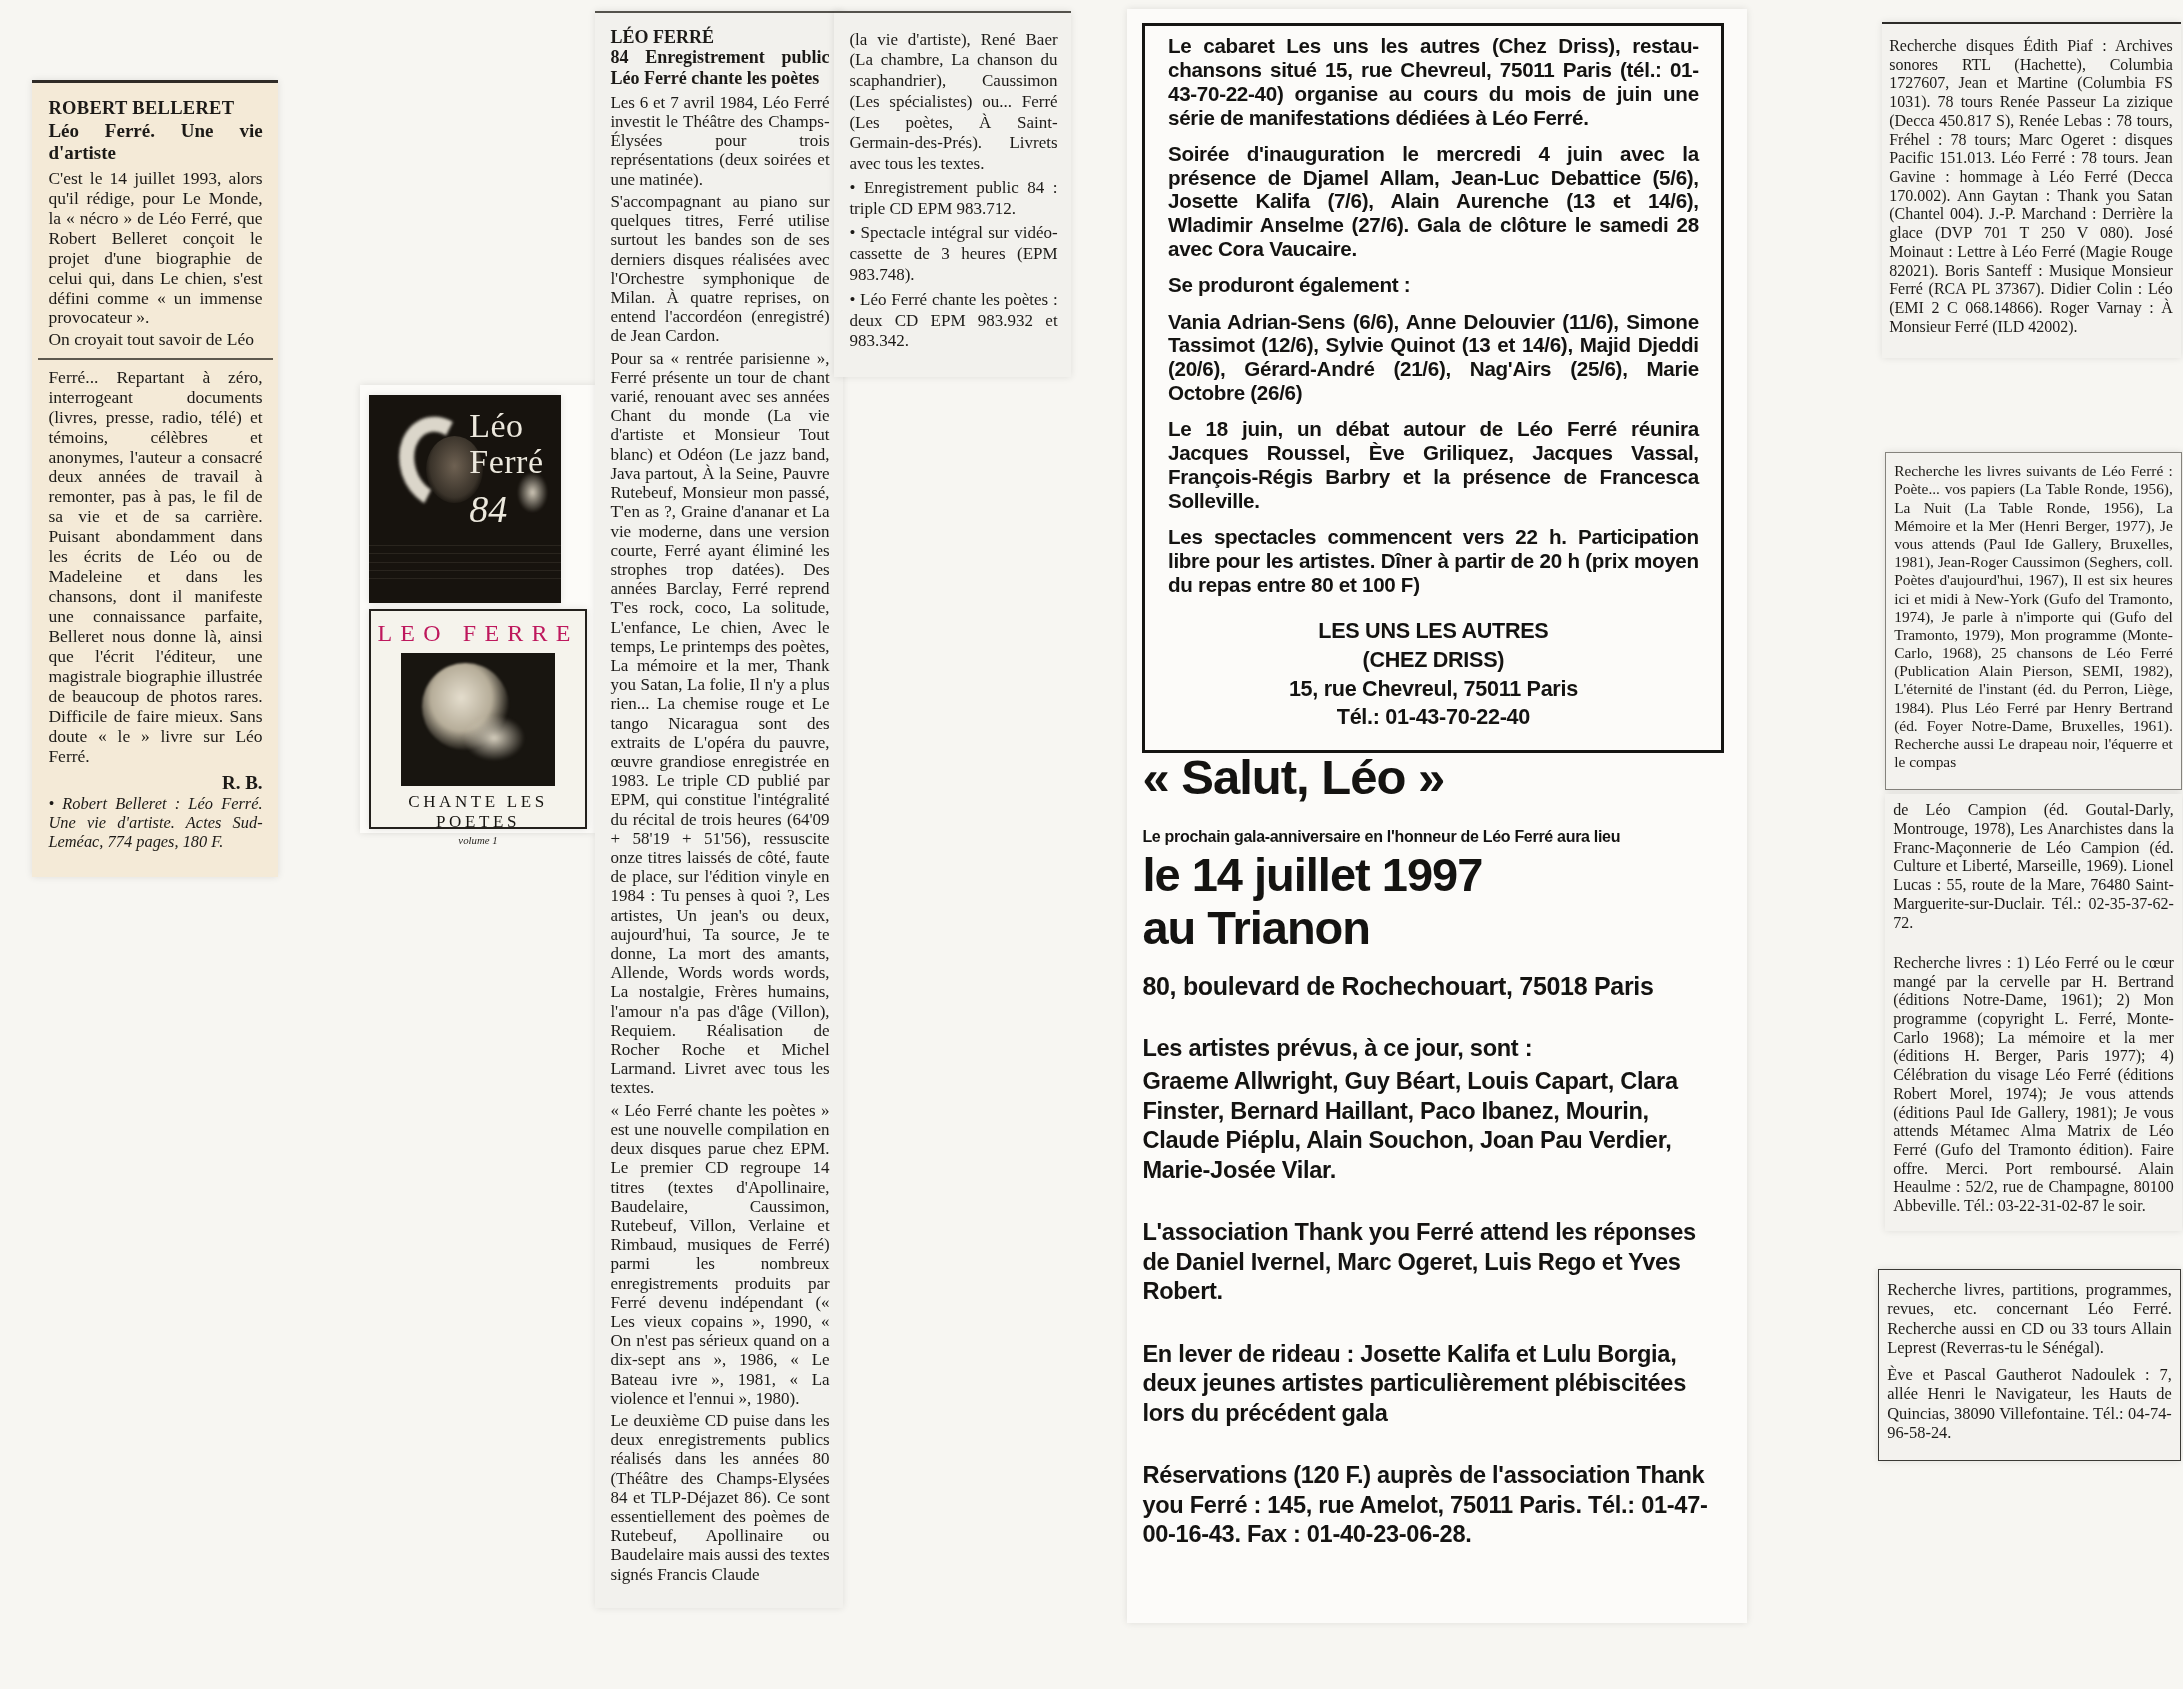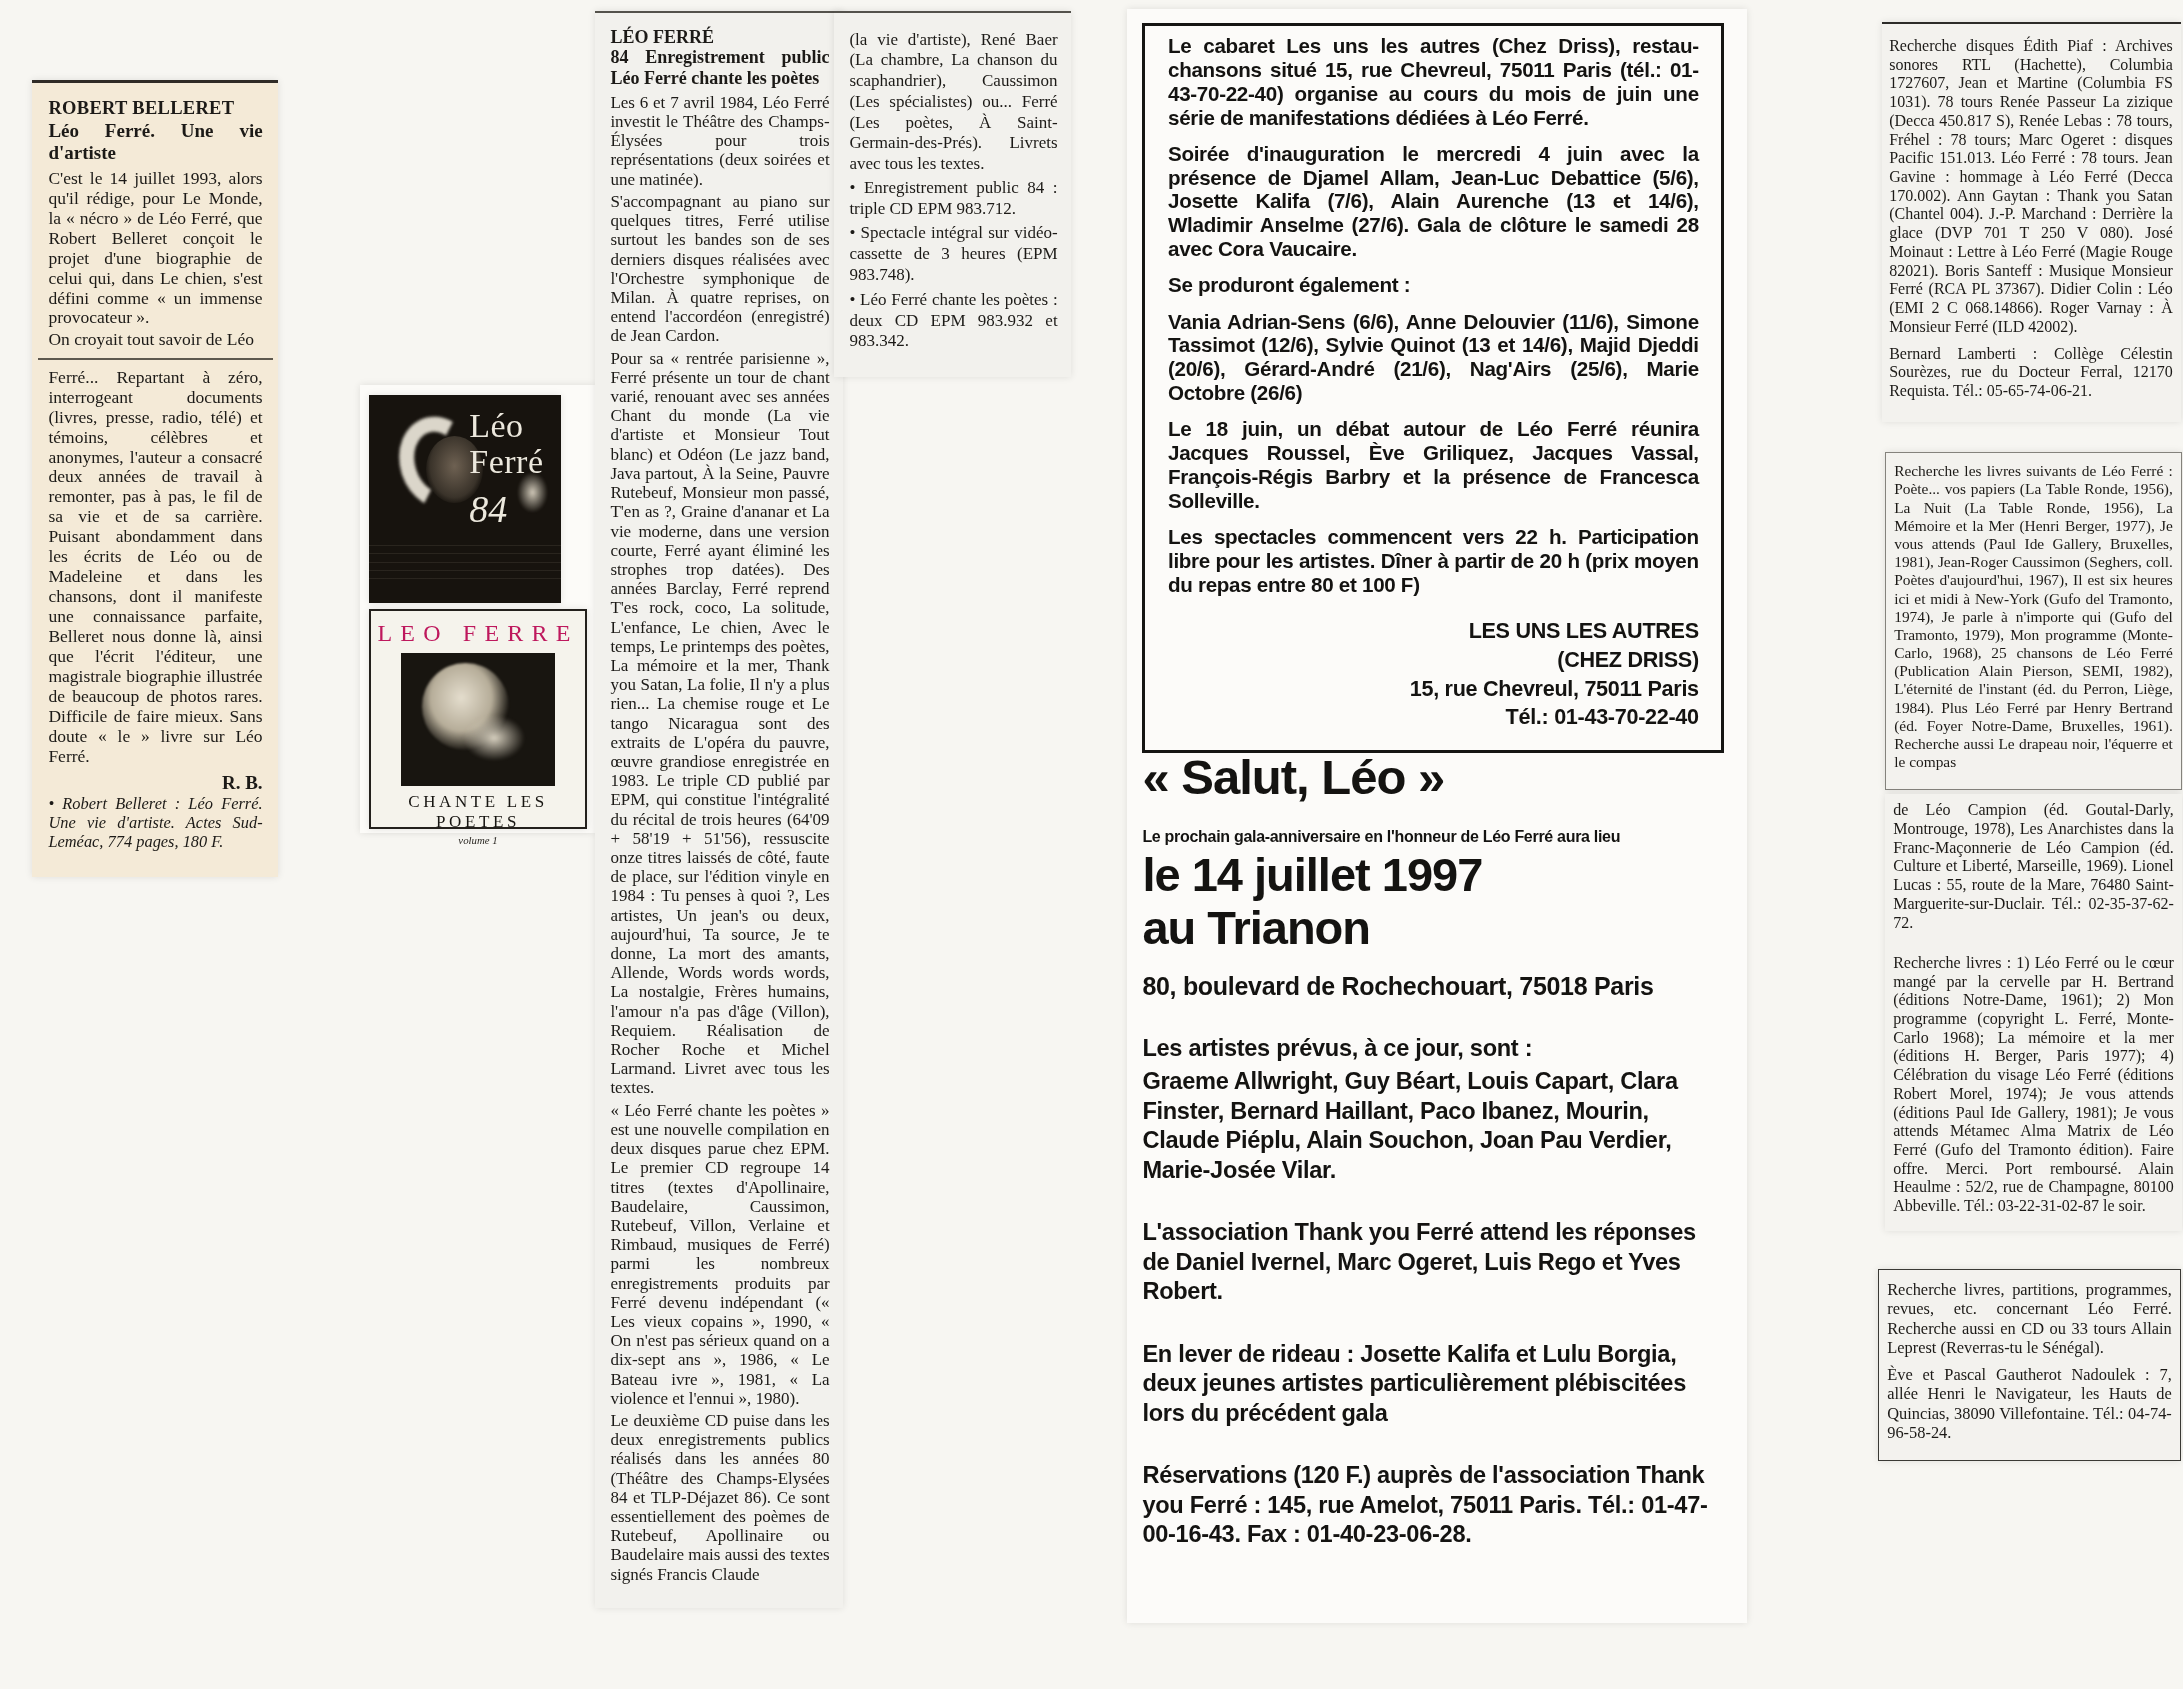--- a/index.html
+++ b/index.html
@@ -91,21 +91,21 @@
   
   .mid-back { left:1127px; top:9.3px; width:620px; height:1614px; background:#fcfbf9; }
   .sans { font-family:"Liberation Sans", sans-serif; font-weight:bold; letter-spacing:-0.3px; color:#141311; }
   .juin-box {
     position:absolute; left:15.4px; top:13.4px; width:582px;
     border:3.1px solid #161513; padding:8.2px 22.6px 17.5px 22.6px;
   }
   .juin-box h1 { font-size:32px; text-align:center; letter-spacing:-0.5px; margin:6.2px 0 25px 0; }
   .juin-box p { font-size:20.6px; line-height:1.16; text-align:justify; margin-bottom:12.3px; }
   .venue { text-align:center; margin-top:20.6px; }
-  .venue div { font-size:21.6px; line-height:1.33;text-align:right; }
+  .venue div { font-size:21.6px; line-height:1.33; }
 
   .salut { position:absolute; left:15.4px; top:740px; width:582px; text-align:left; }
   .salut .title { font-size:49px; letter-spacing:-1px; margin-bottom:21.6px; }
   .salut .intro { font-size:16px; line-height:1.25; margin-bottom:2px; }
   .salut .big { font-size:47px; letter-spacing:-1px; line-height:1.12; }
   .salut .addr { font-size:25px; margin:17.5px 0 0 0; }
   .salut .blk { font-size:23.6px; line-height:1.25; margin-top:33px; }
   .salut .blk2 { font-size:23.6px; line-height:1.25; margin-top:4.1px; }
 
   
@@ -201,21 +201,20 @@
       <p class="blk">Les artistes prévus, à ce jour, sont :</p>
       <p class="blk2">Graeme Allwright, Guy Béart, Louis Capart, Clara Finster, Bernard Haillant, Paco Ibanez, Mourin, Claude Piéplu, Alain Souchon, Joan Pau Verdier, Marie-Josée Vilar.</p>
       <p class="blk">L'association Thank you Ferré attend les réponses de Daniel Ivernel, Marc Ogeret, Luis Rego et Yves Robert.</p>
       <p class="blk">En lever de rideau : Josette Kalifa et Lulu Borgia, deux jeunes artistes particulièrement plébiscitées lors du précédent gala</p>
       <p class="blk">Réservations (120 F.) auprès de l'association Thank you Ferré : 145, rue Amelot, 75011 Paris. Tél.: 01-47-00-16-43. Fax : 01-40-23-06-28.</p>
     </div>
   </section>
 
   <article class="clip ad ad1">
     <p>Recherche disques Édith Piaf : Archives sonores RTL (Hachette), Columbia 1727607, Jean et Martine (Columbia FS 1031). 78 tours Renée Passeur La zizique (Decca 450.817 S), Renée Lebas : 78 tours, Fréhel : 78 tours; Marc Ogeret : disques Pacific 151.013. Léo Ferré : 78 tours. Jean Gavine : hommage à Léo Ferré (Decca 170.002). Ann Gaytan : Thank you Satan (Chantel 004). J.-P. Marchand : Derrière la glace (DVP 701 T 250 V 080). José Moinaut : Lettre à Léo Ferré (Magie Rouge 82021). Boris Santeff : Musique Monsieur Ferré (RCA PL 37367). Didier Colin : Léo (EMI 2 C 068.14866). Roger Varnay : À Monsieur Ferré (ILD 42002).</p>
-    <p>Bernard Lamberti : Collège Célestin Sourèzes, rue du Docteur Ferral, 12170 Requista. Tél.: 05-65-74-06-21.</p>
   </article>
 
   <article class="clip ad ad2">
     <p>Recherche les livres suivants de Léo Ferré : Poète... vos papiers (La Table Ronde, 1956), La Nuit (La Table Ronde, 1956), La Mémoire et la Mer (Henri Berger, 1977), Je vous attends (Paul Ide Gallery, Bruxelles, 1981), Jean-Roger Caussimon (Seghers, coll. Poètes d'aujourd'hui, 1967), Il est six heures ici et midi à New-York (Gufo del Tramonto, 1974), Je parle à n'importe qui (Gufo del Tramonto, 1979), Mon programme (Monte-Carlo, 1968), 25 chansons de Léo Ferré (Publication Alain Pierson, SEMI, 1982), L'éternité de l'instant (éd. du Perron, Liège, 1984). Plus Léo Ferré par Henry Bertrand (éd. Foyer Notre-Dame, Bruxelles, 1961). Recherche aussi Le drapeau noir, l'équerre et le compas</p>
   </article>
 
   <article class="clip ad ad3">
     <p>de Léo Campion (éd. Goutal-Darly, Montrouge, 1978), Les Anarchistes dans la Franc-Maçonnerie de Léo Campion (éd. Culture et Liberté, Marseille, 1969). Lionel Lucas : 55, route de la Mare, 76480 Saint-Marguerite-sur-Duclair. Tél.: 02-35-37-62-72.</p>
     <div class="gap"></div>
     <p>Recherche livres : 1) Léo Ferré ou le cœur mangé par la cervelle par H. Bertrand (éditions Notre-Dame, 1961); 2) Mon programme (copyright L. Ferré, Monte-Carlo 1968); La mémoire et la mer (éditions H. Berger, Paris 1977); 4) Célébration du visage Léo Ferré (éditions Robert Morel, 1974); Je vous attends (éditions Paul Ide Gallery, 1981); Je vous attends Métamec Alma Matrix de Léo Ferré (Gufo del Tramonto édition). Faire offre. Merci. Port remboursé. Alain Heaulme : 52/2, rue de Champagne, 80100 Abbeville. Tél.: 03-22-31-02-87 le soir.</p>

